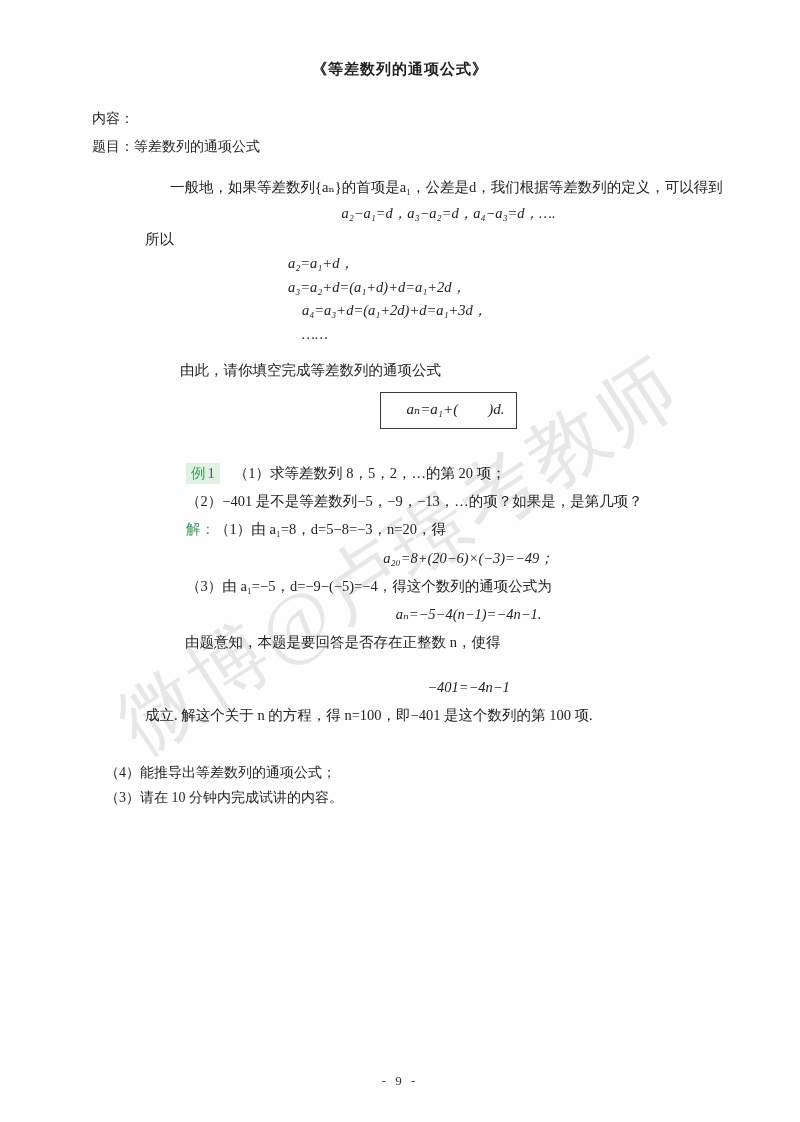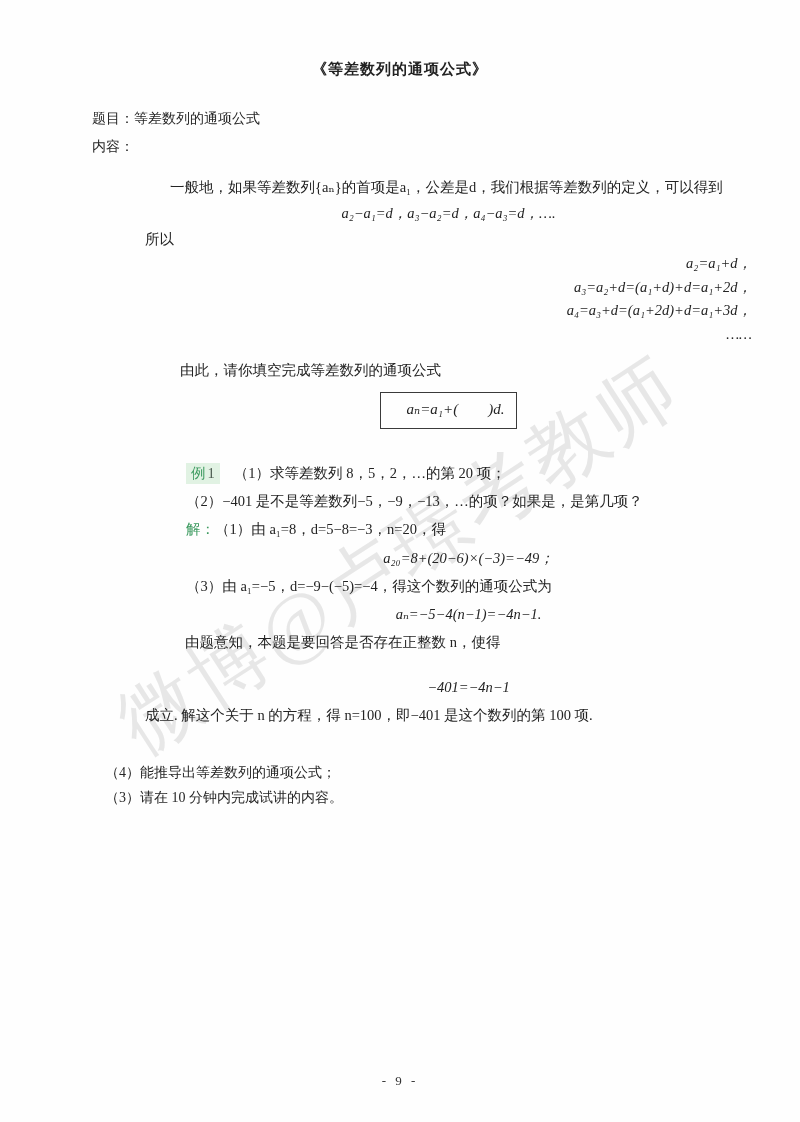--- a/index.html
+++ b/index.html
@@ -40,21 +40,21 @@
     position:relative;
     margin:16px 48px 0 145px;
     font-size:14.5px;
     color:#232323;
     line-height:1.45;
   }
   .math{font-style:italic;}
   .intro{padding-left:25px;margin:0;}
   .eq-center{text-align:center;margin:5px 0;}
   .suoyi{margin:3px 0 0 0;}
-  .eq-list{margin:2px 0 0 143px;line-height:1.62;text-align:right;}
+  .eq-list{margin:2px 0 0 143px;line-height:1.62;}
   .eq-indent{padding-left:14px;}
   .fill-prompt{margin:14px 0 0 35px;}
   .box-wrap{text-align:center;margin-top:11px;}
   .formula-box{
     display:inline-block;
     border:1.6px solid #3a3a3a;
     padding:6px 12px 7px 26px;
     font-size:15px;
   }
   .example{margin-top:30px;line-height:1.95;}
@@ -89,22 +89,22 @@
 
 <div class="page">
 
   <div class="watermark">微博@卢璟考教师</div>
 
   <div class="content">
 
     <div class="doc-title">《等差数列的通项公式》</div>
 
     <div class="meta">
+      <div>内容：</div>
       <div>题目：等差数列的通项公式</div>
-      <div>内容：</div>
     </div>
 
     <div class="scan">
 
       <p class="intro">一般地，如果等差数列{aₙ}的首项是a₁，公差是d，我们根据等差数列的定义，可以得到</p>
 
       <div class="eq-center math">a₂−a₁=d，a₃−a₂=d，a₄−a₃=d，….</div>
 
       <div class="suoyi">所以</div>
 

